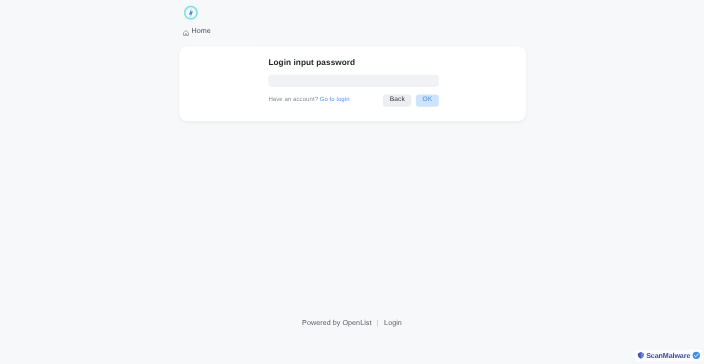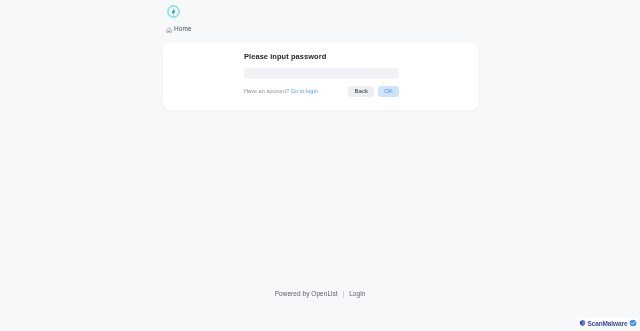--- a/index.html
+++ b/index.html
@@ -215,21 +215,21 @@
         <svg viewBox="0 0 24 24" width="6" height="6" xmlns="http://www.w3.org/2000/svg">
           <path d="M3 11 L12 3 L21 11 V21 H14 V15 H10 V21 H3 Z" fill="none" stroke="#6b7179" stroke-width="2.2" stroke-linejoin="round"></path>
         </svg>
       </span>
       <span class="bc-label">Home</span>
     </div>
 
     <div class="card">
       <div class="form">
 
-        <div class="form-title">Please input password</div>
+        <div class="form-title">Login input password</div>
 
         <input class="password-input" type="password" placeholder="" style="">
 
         <div class="form-row">
           <div class="account-hint">
             <span>Have an account?</span><a class="login-link" href="#">Go to login</a>
           </div>
 
           <div class="btn-group">
             <button class="btn btn-back">Back</button>

